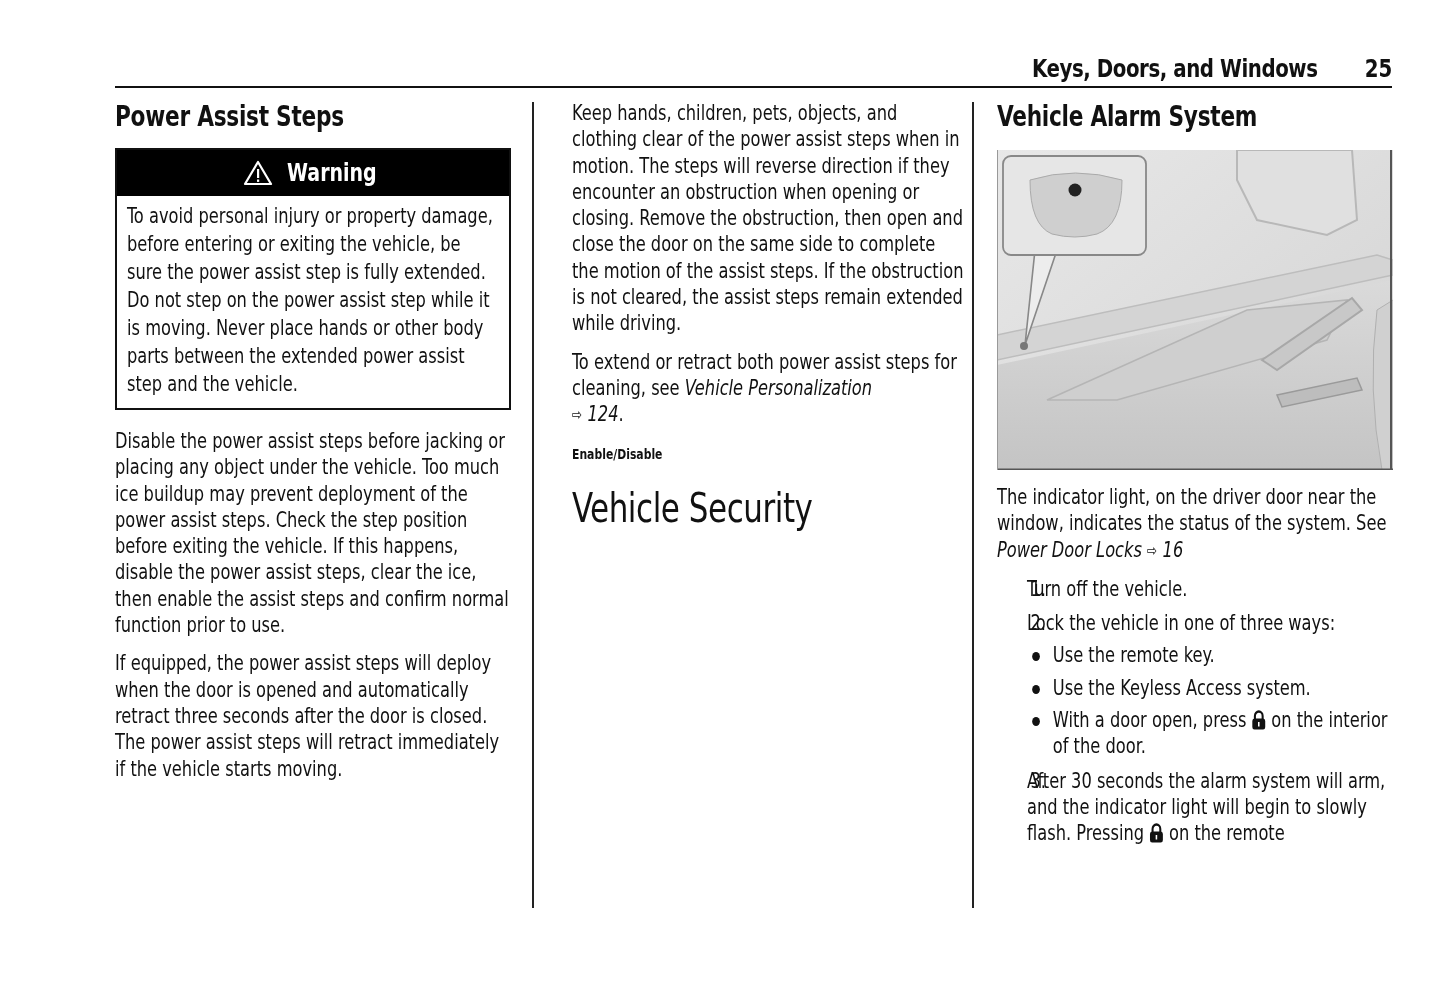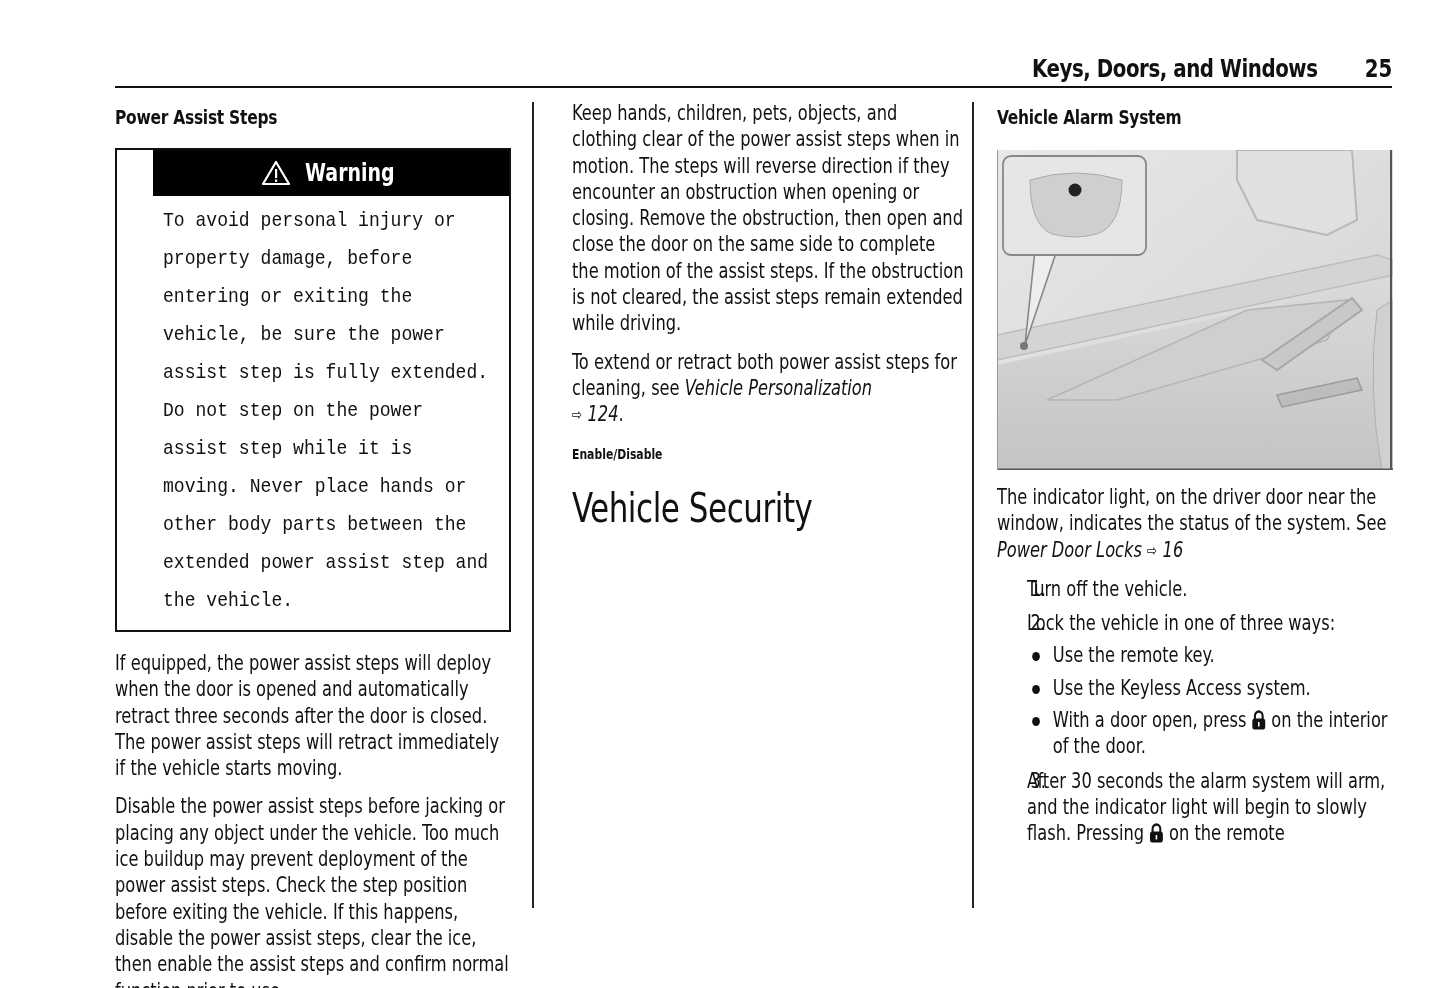--- a/index.html
+++ b/index.html
@@ -15,32 +15,32 @@
   .col-left { left: 115px; width: 397px; }
   .col-mid { left: 572px; width: 395px; }
   .col-right { left: 997px; width: 396px; }
 
   .rule { position: absolute; top: 102px; width: 2px; height: 806px; background: #222; }
   .rule-1 { left: 532px; }
   .rule-2 { left: 972px; }
 
   .cond { display: block; transform: scaleX(0.86); transform-origin: left top; width: 116%; }
 
-  h2 { font-size: 20px; font-weight: bold; letter-spacing: -0.3px; line-height: 34px; }
+  h2 { font-size: 28px; font-weight: bold; letter-spacing: -0.3px; line-height: 34px; }
   h1 { font-size: 40px; font-weight: normal; letter-spacing: -0.5px; line-height: 42px; }
   h3 { font-size: 14px; font-weight: bold; line-height: 26px; }
 
   p, li, .warn-body { font-size: 21px; line-height: 26.3px; }
   p { margin-bottom: 12px; }
   .it { font-style: italic; }
 
-  .warning { border: 2px solid #111; margin-top: 14px; margin-bottom: 18px; width: 396px; padding-left: 36px; }
+  .warning { border: 2px solid #111; margin-top: 14px; margin-bottom: 18px; width: 396px; }
   .warning .bar { background: #000; color: #fff; height: 46px; display: flex; align-items: center; justify-content: center; gap: 8px; }
   .warning .bar .label { font-size: 24px; font-weight: bold; display: inline-block; transform: scaleX(0.88); }
-  .warning .warn-body { padding: 6px 10px 10px 10px; line-height: 38px; font-family: Liberation Mono, monospace; }
+  .warning .warn-body { padding: 6px 10px 10px 10px; line-height: 28px; }
 
   .xref { font-size: 16px; display: inline-block; vertical-align: 1px; }
 
   .figure { width: 396px; height: 320px; margin-top: 16px; margin-bottom: 14px; position: relative; overflow: hidden; background: #e4e4e4; }
 
   ol.steps { list-style: none; margin-top: 6px; }
   ol.steps > li { position: relative; padding-left: 30px; margin-bottom: 8px; }
   ol.steps > li .num { position: absolute; left: 4px; top: 0; }
   ul.ways { list-style: none; margin-top: 6px; }
   ul.ways li { position: relative; padding-left: 30px; margin-bottom: 6px; }
@@ -73,24 +73,24 @@
           <rect x="14" y="19.5" width="2.2" height="2.4" fill="#fff"></rect>
         </svg>
         <span class="label">Warning</span>
       </div>
       <div class="warn-body">
           <span class="cond">To avoid personal injury or property damage, before entering or exiting the vehicle, be sure the power assist step is fully extended. Do not step on the power assist step while it is moving. Never place hands or other body parts between the extended power assist step and the vehicle.</span>
         </div>
     </div>
 
     <p>
-        <span class="cond">If equipped, the power assist steps will deploy when the door is opened and automatically retract three seconds after the door is closed. The power assist steps will retract immediately if the vehicle starts moving.</span>
+        <span class="cond">Disable the power assist steps before jacking or placing any object under the vehicle. Too much ice buildup may prevent deployment of the power assist steps. Check the step position before exiting the vehicle. If this happens, disable the power assist steps, clear the ice, then enable the assist steps and confirm normal function prior to use.</span>
       </p>
     <p>
-        <span class="cond">Disable the power assist steps before jacking or placing any object under the vehicle. Too much ice buildup may prevent deployment of the power assist steps. Check the step position before exiting the vehicle. If this happens, disable the power assist steps, clear the ice, then enable the assist steps and confirm normal function prior to use.</span>
+        <span class="cond">If equipped, the power assist steps will deploy when the door is opened and automatically retract three seconds after the door is closed. The power assist steps will retract immediately if the vehicle starts moving.</span>
       </p>
   </div>
 
   <div class="col col-mid">
     <p>
         <span class="cond">Keep hands, children, pets, objects, and clothing clear of the power assist steps when in motion. The steps will reverse direction if they encounter an obstruction when opening or closing. Remove the obstruction, then open and close the door on the same side to complete the motion of the assist steps. If the obstruction is not cleared, the assist steps remain extended while driving.</span>
       </p>
 
     <p>
         <span class="cond"><span>To extend or retract both power assist steps for cleaning, see </span><span class="it">Vehicle Personalization</span><br><span class="xref">⇨</span> <span class="it">124</span><span>.</span></span>

